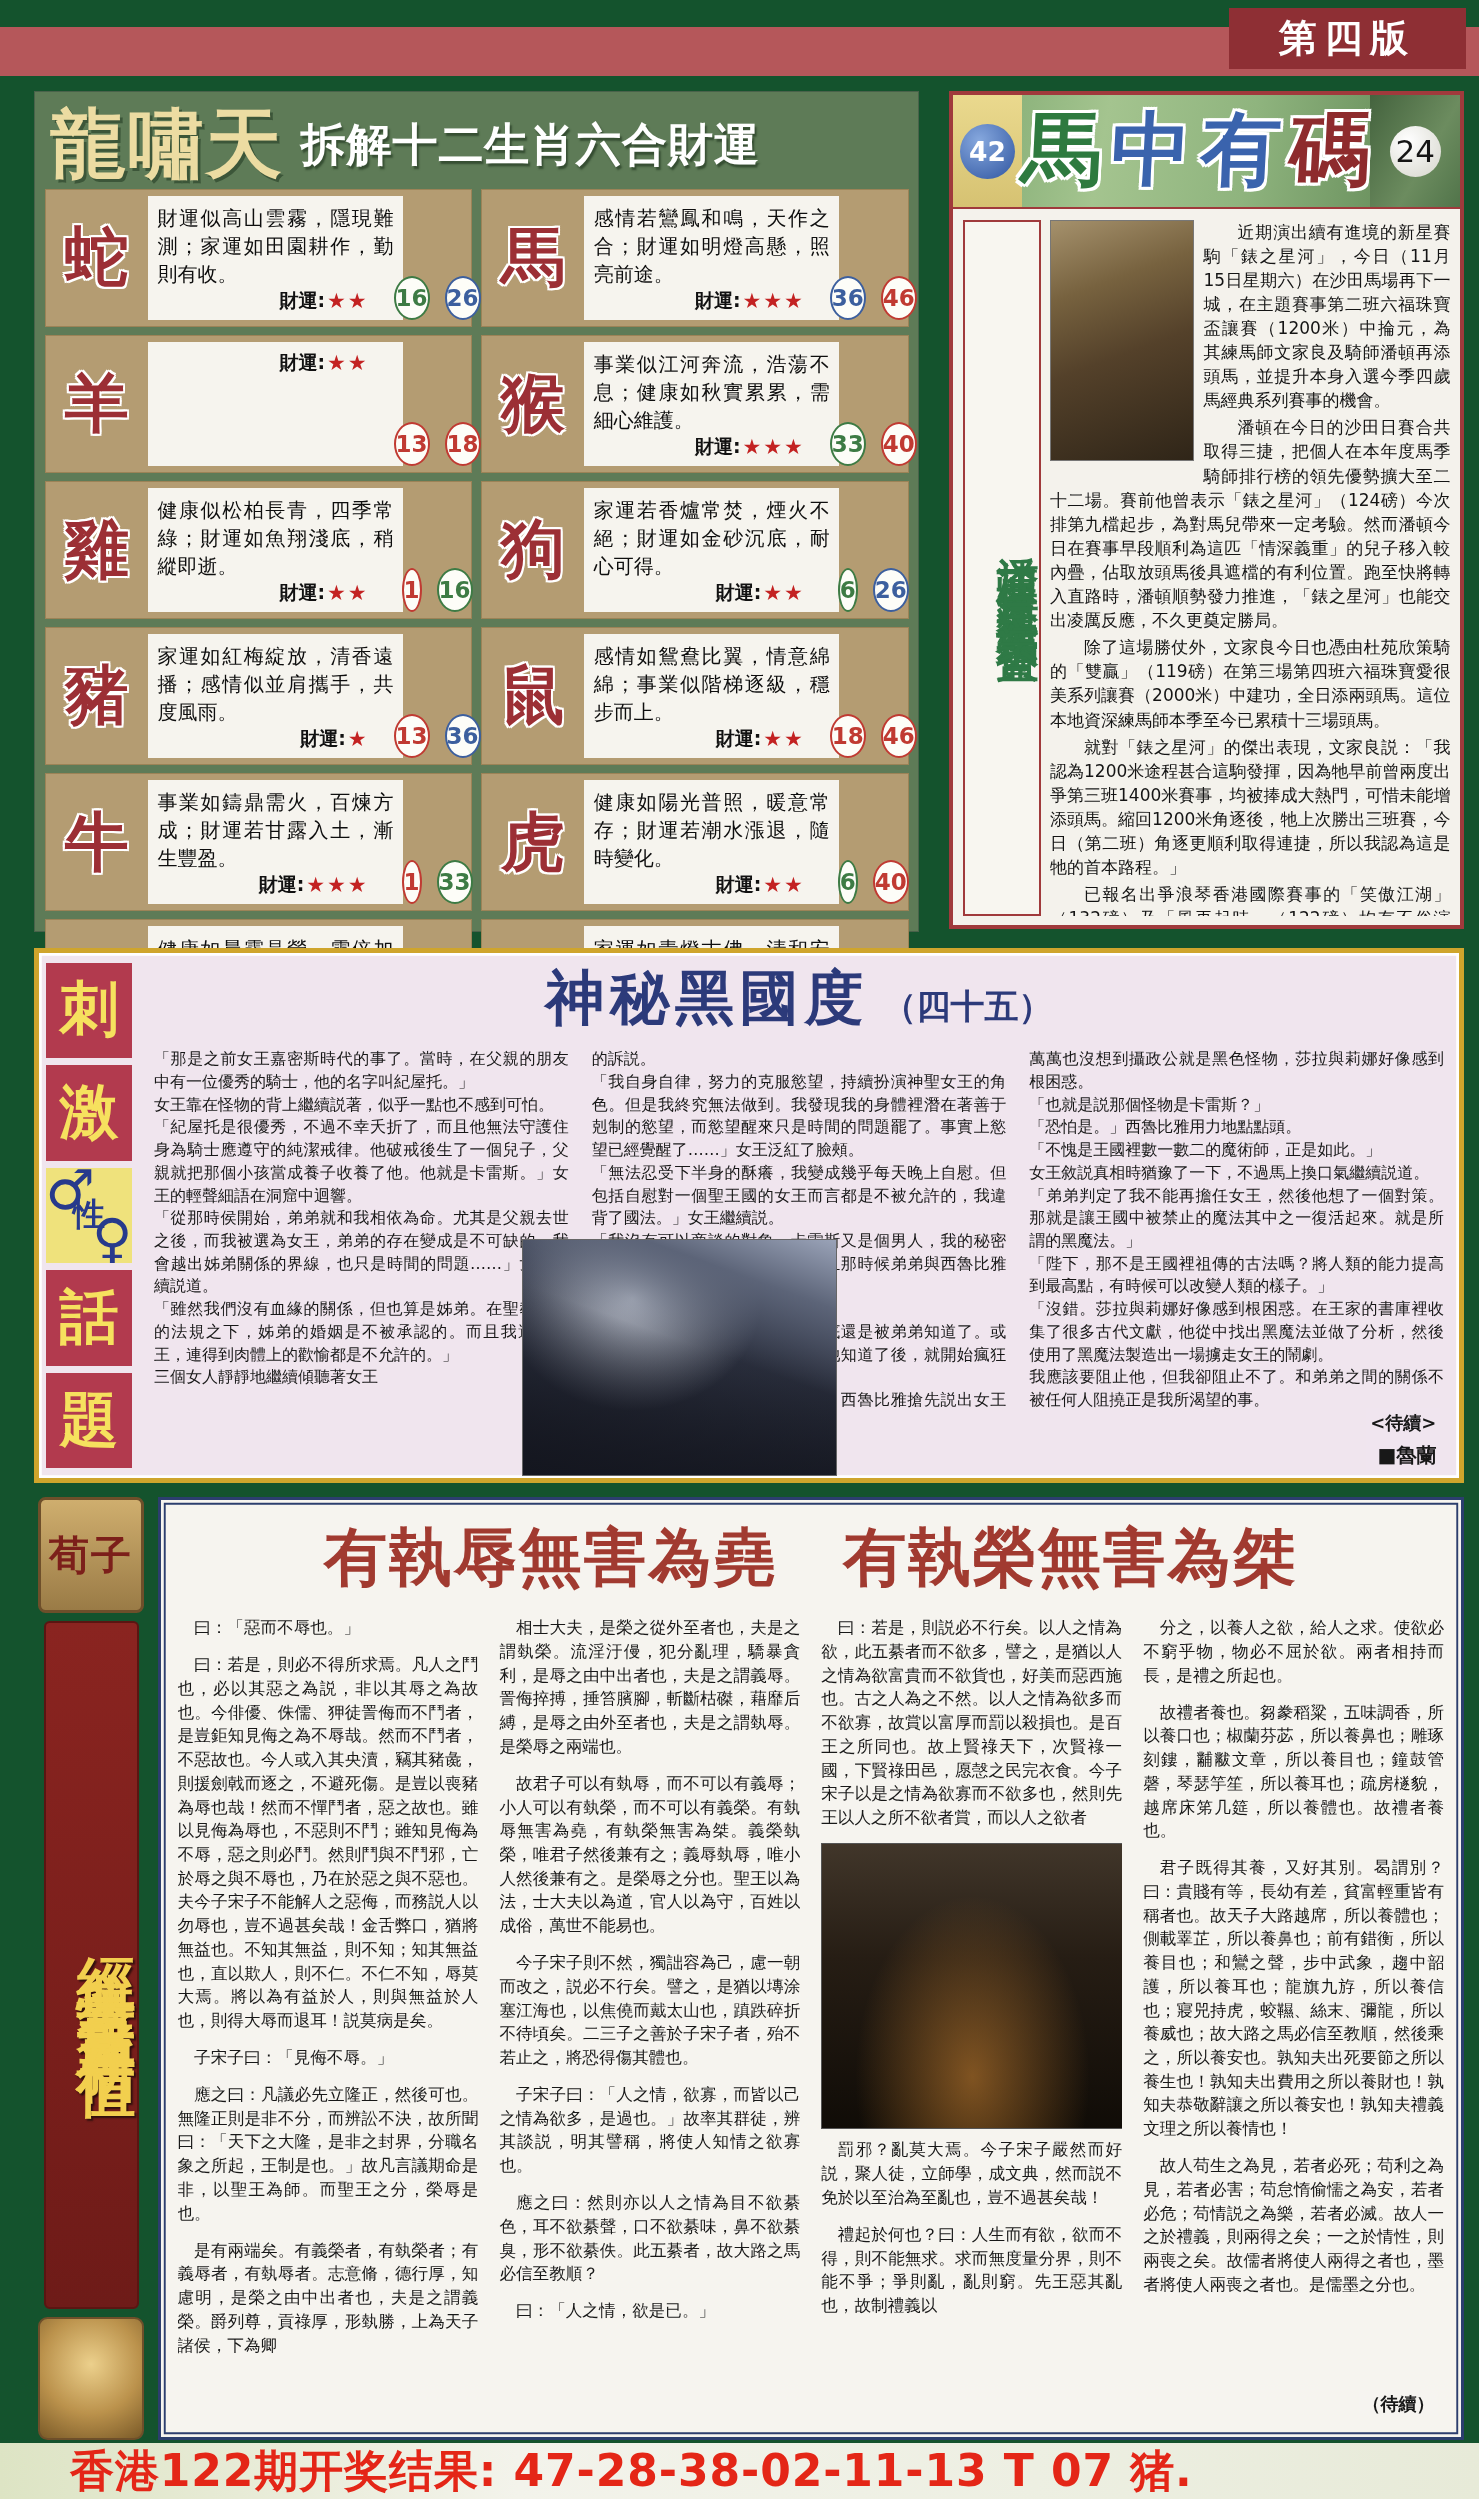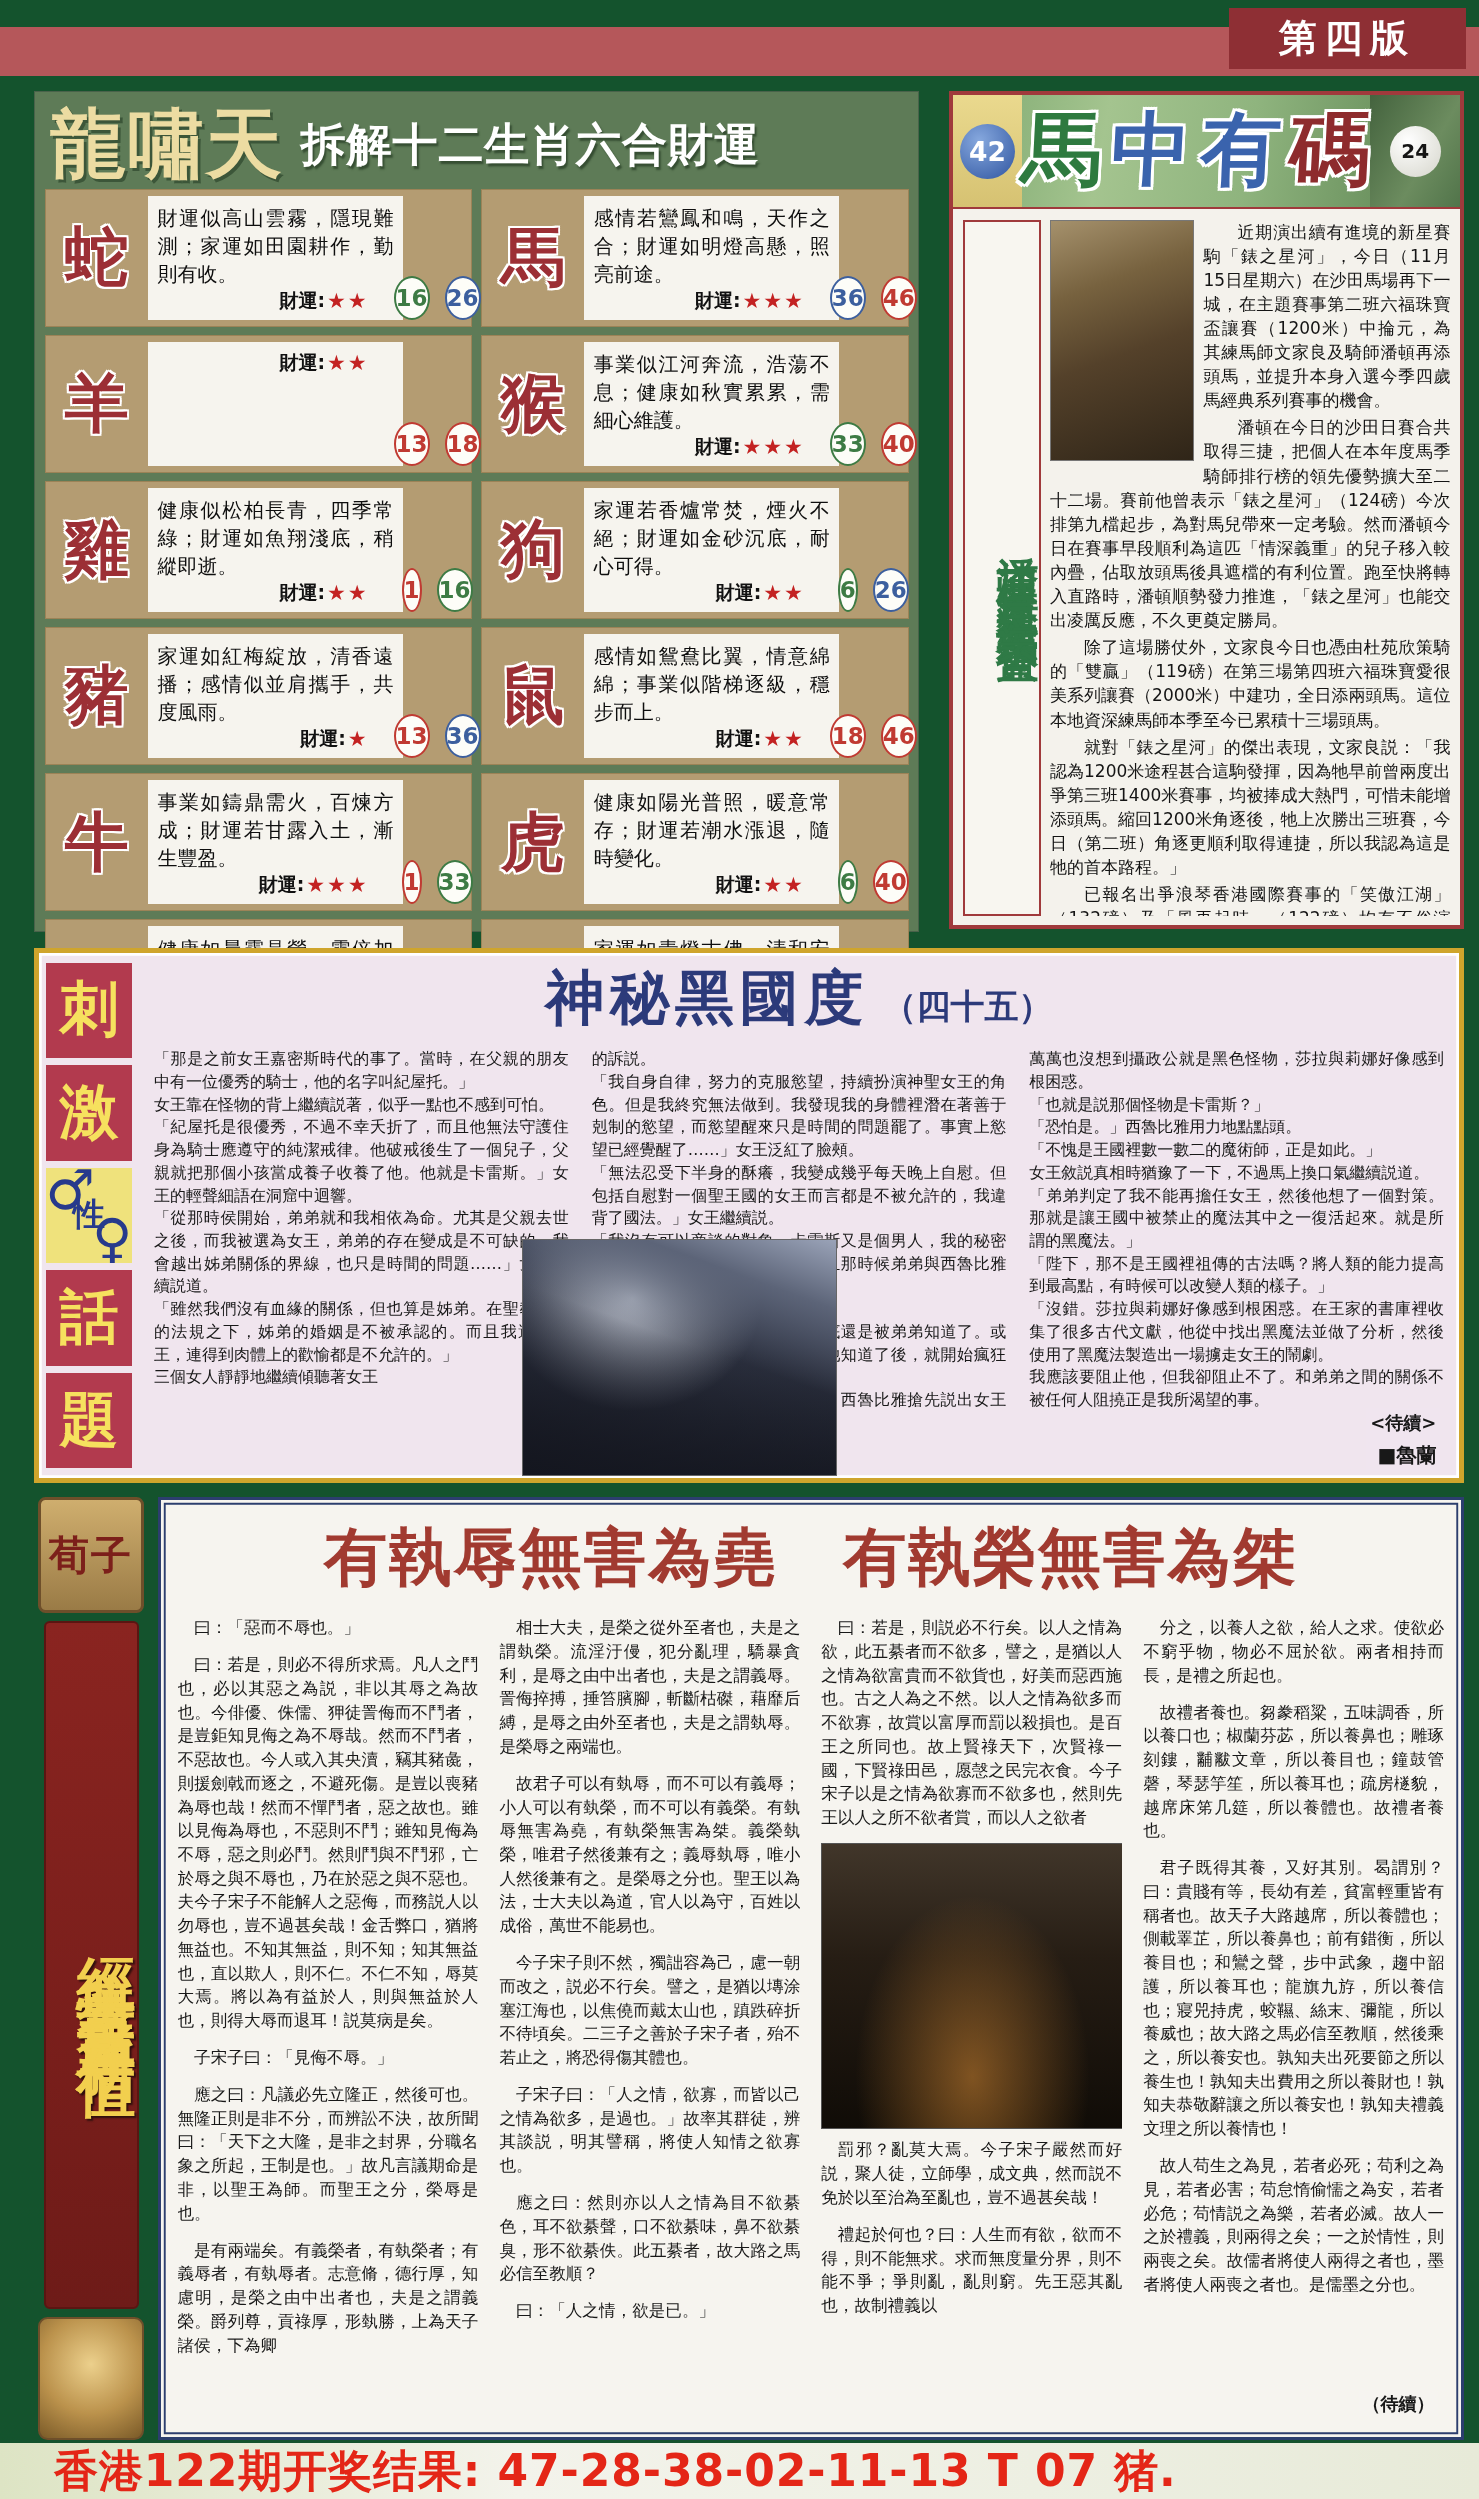--- a/index.html
+++ b/index.html
@@ -35,21 +35,21 @@
   .racing{position:absolute;left:949px;top:91px;width:515px;height:838px;border:4.7px solid #a03a3c;background:#f4f2ec;box-sizing:border-box;}
   .r-head{height:112px;display:flex;align-items:stretch;background:linear-gradient(100deg,#7da86f,#a4c48f 30%,#8fb47e 58%,#587f4e);border-bottom:2.8px solid #a03a3c;overflow:hidden;}
   .r-ballbox-l{width:80px;background:linear-gradient(#ead98e,#d6c272);display:flex;align-items:center;justify-content:center;}
   .ball42{width:55px;height:55px;border-radius:50%;background:radial-gradient(circle at 35% 30%,#86a8de,#2f55a0);color:#fff;
     font-weight:bold;font-size:26.5px;display:flex;align-items:center;justify-content:center;}
   .r-title{flex:1;display:flex;align-items:center;justify-content:center;gap:9.5px;font-size:80px;font-weight:bold;}
   .mc{text-shadow:-2.8px 0 0 #fff,2.8px 0 0 #fff,0 -2.8px 0 #fff,0 2.8px 0 #fff,2.8px 2.8px 0 #fff,-2.8px -2.8px 0 #fff,-2.8px 2.8px 0 #fff,2.8px -2.8px 0 #fff;transform:skewX(-3deg);}
   .mc0{color:#2e7a3f}.mc1{color:#3a63ad}.mc2{color:#3a63ad}.mc3{color:#8e2b2d}
   .r-ballbox-r{width:104px;background:linear-gradient(120deg,#44633e,#6c8c5f 60%,#51744a);display:flex;align-items:center;justify-content:center;}
   .ball24{width:51px;height:51px;border-radius:50%;background:radial-gradient(circle at 35% 30%,#ffffff,#d5d5cb);color:#151515;
-    font-weight:bold;font-size:20px;display:flex;align-items:center;justify-content:center;}
+    font-weight:normal;font-size:31px;display:flex;align-items:center;justify-content:center;}
   .r-body{position:absolute;left:0;right:0;top:115px;bottom:0;display:flex;padding:9.5px;box-sizing:border-box;}
   .r-vhead{width:78px;border:2.8px solid #a03a3c;margin-right:9.5px;box-sizing:border-box;display:flex;justify-content:center;
     writing-mode:vertical-rl;text-orientation:upright;font-size:42px;font-weight:bold;color:#2f7a46;letter-spacing:6.6px;padding-top:3.8px;line-height:1;background:#f8f6f0;}
   .r-text{flex:1;font-size:17px;line-height:1.42;color:#141414;text-align:justify;overflow:hidden;}
   .r-photo{float:left;width:142px;height:239px;margin:0 9.5px 5.7px 0;border:0.9px solid #777;
     background:linear-gradient(160deg,#a5916c 0%,#77623f 28%,#54412a 55%,#2f2518 100%),radial-gradient(circle at 70% 30%,rgba(210,60,50,.35),transparent 50%);}
   .r-text p{margin:0 0 2.8px;text-indent:2em;}
 
   
   .story{position:absolute;left:34px;top:948px;width:1430px;height:535px;background:#f0e5ee;border:5.7px solid #cfa52c;
@@ -87,21 +87,21 @@
     background:#f6f4ef;padding:13.3px 17px 7.6px;box-sizing:border-box;position:relative;overflow:hidden;}
   .c-headline{margin:1.9px 0 15px;text-align:center;color:#a13a30;font-size:63px;font-weight:bold;letter-spacing:1.9px;white-space:nowrap;}
   .c-cols{display:flex;gap:21px;height:802px;overflow:hidden;}
   .c-col{flex:1;font-size:16.6px;line-height:1.43;color:#181818;text-align:justify;overflow:hidden;position:relative;}
   .c-col p{margin:0 0 13.3px;text-indent:1em;}
   .c-photo{width:100%;height:284px;margin:3.8px 0 9.5px;border:0.9px solid #555;
     background:radial-gradient(ellipse at 50% 82%,rgba(214,138,52,.55),transparent 55%),linear-gradient(#41362a 0%,#261d14 40%,#100c07 100%);}
   .c-cont{position:absolute;right:5.7px;bottom:1.9px;font-weight:bold;font-size:18px;background:rgba(246,244,239,.9);padding:0 3.8px;}
 
   
-  .result{position:absolute;left:0;right:0;top:2443px;height:57px;display:flex;align-items:center;padding-left:54px;
+  .result{position:absolute;left:0;right:0;top:2443px;height:57px;display:flex;align-items:center;padding-left:70px;
     background:linear-gradient(90deg,#dde4c4,#f3f3eb 35%,#edEFe2 70%,#e7ead8);color:#e42617;font-size:44px;font-weight:bold;letter-spacing:0.9px;white-space:nowrap;}
 </style>
 </head>
 <body>
 
 <div class="page">
 
   <div class="topbar"></div>
   <div class="edition">
     <span>第四版</span>

